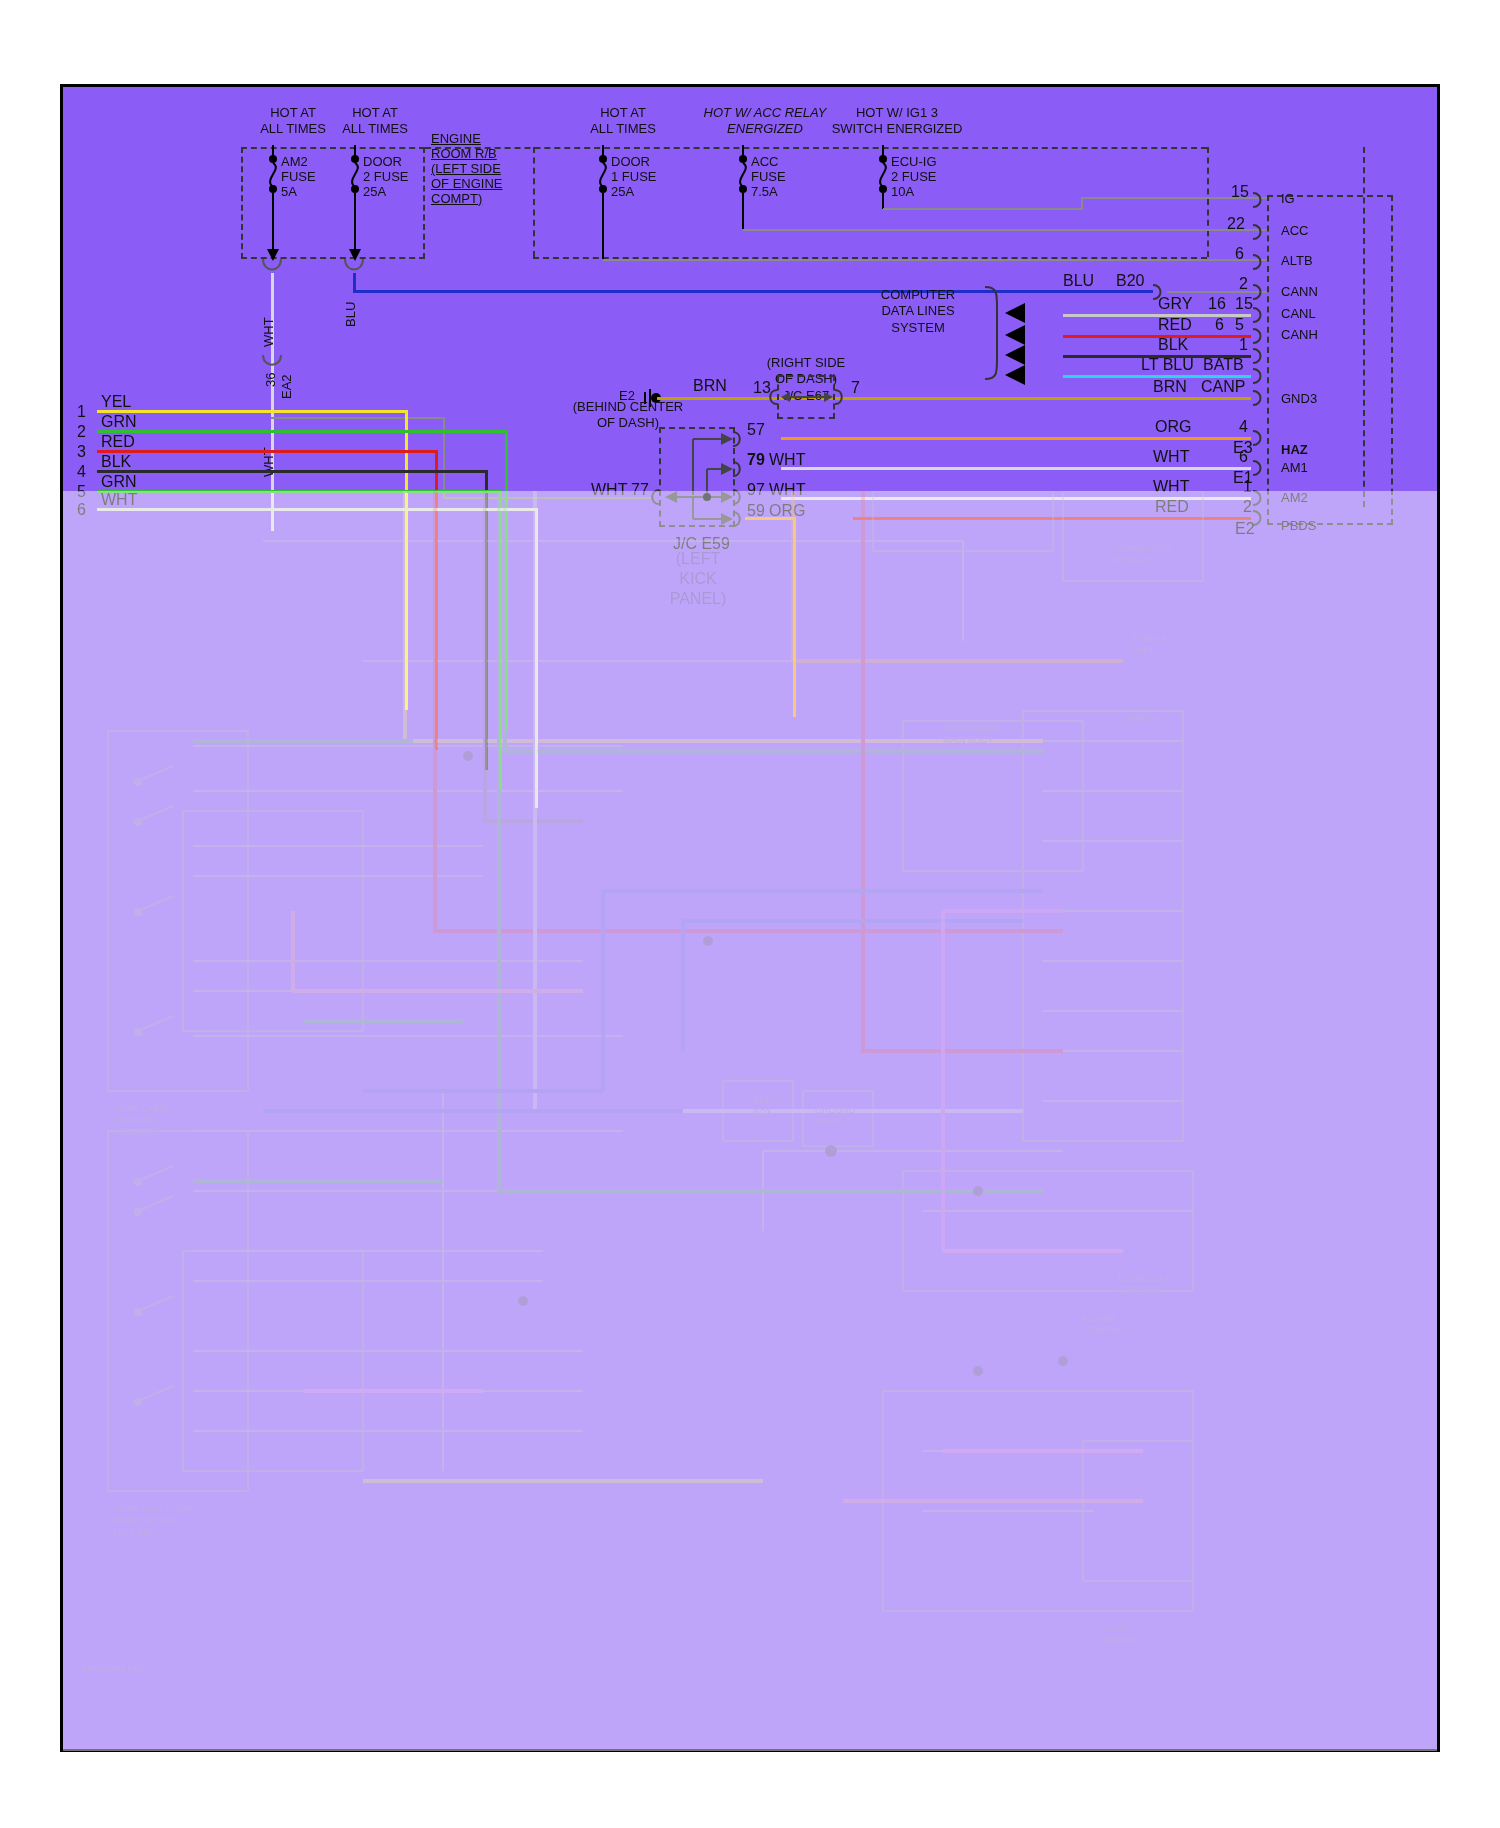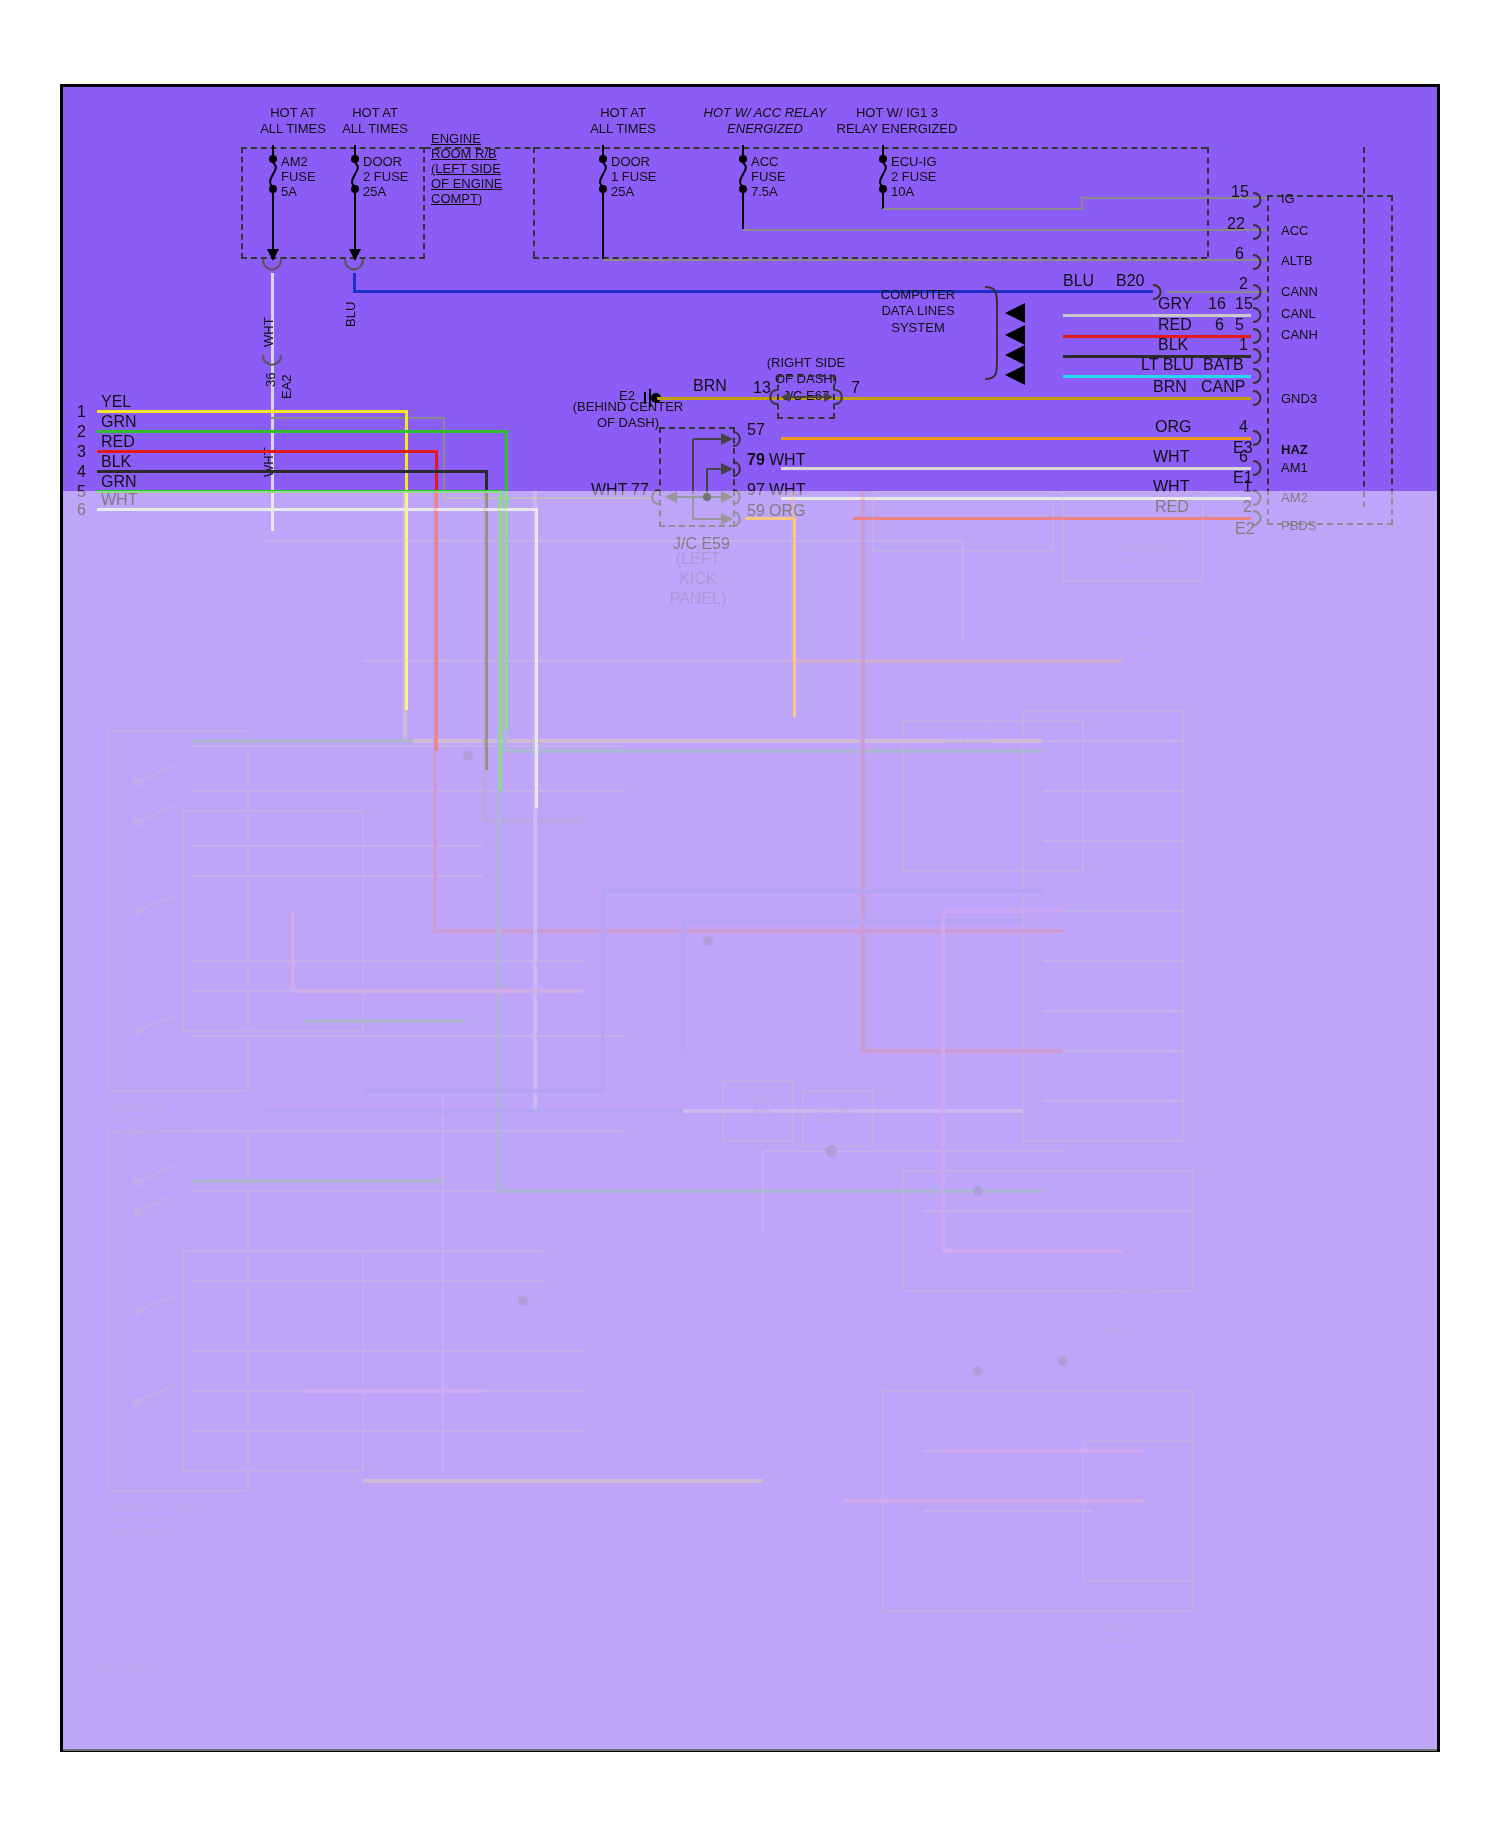--- a/index.html
+++ b/index.html
@@ -135,21 +135,21 @@
       <line x1="12" y1="48" x2="12" y2="84" stroke="#000" stroke-width="2"></line>
     </svg>
     <div class="t" style="left:688px;top:68px;">
       <div>ACC</div>
       <div>FUSE</div>
       <div>7.5A</div>
     </div>
 
     <div class="tc" style="left:718px;top:18px;width:232px;">
       <div>HOT W/ IG1 3</div>
-      <div>RELAY ENERGIZED</div>
+      <div>SWITCH ENERGIZED</div>
     </div>
     <svg style="left:808px;top:58px;width:40px;height:65px;">
       <line x1="12" y1="0" x2="12" y2="12" stroke="#000" stroke-width="2"></line>
       <circle cx="12" cy="14" r="4" fill="#000"></circle>
       <path d="M12 18 C 22 24, 2 34, 12 42" stroke="#000" stroke-width="2" fill="none"></path>
       <circle cx="12" cy="44" r="4" fill="#000"></circle>
       <line x1="12" y1="48" x2="12" y2="64" stroke="#000" stroke-width="2"></line>
     </svg>
     <div class="t" style="left:828px;top:68px;">
       <div>ECU-IG</div>

